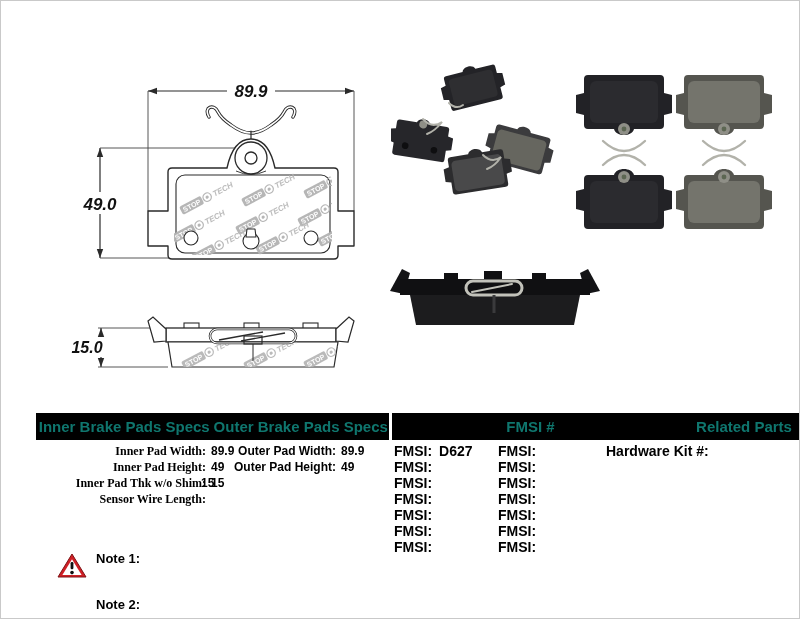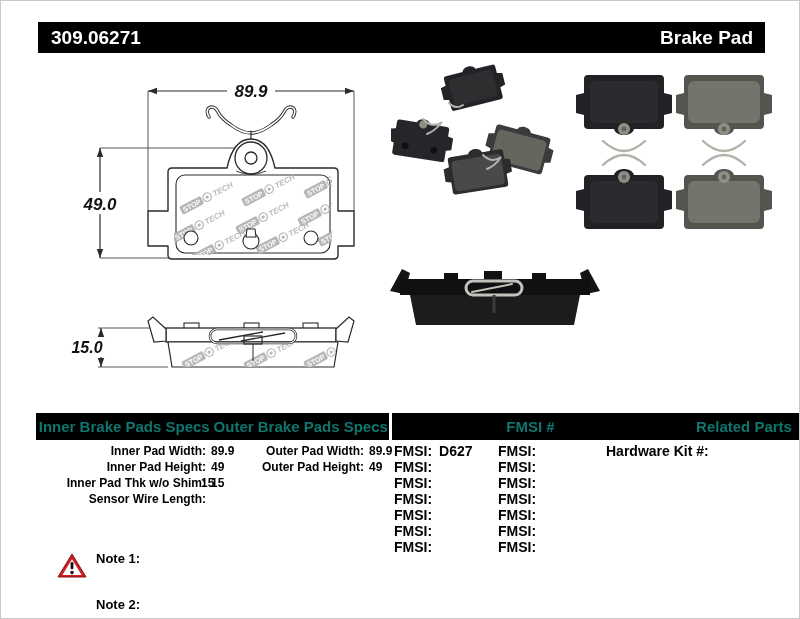--- a/index.html
+++ b/index.html
@@ -21,39 +21,35 @@
   .bar{
     top:412px;height:27px;background:#000;color:#0f766e;font-weight:bold;
     font-size:15px;display:flex;align-items:center;
   }
   .bar .half{flex:1;text-align:center;}
   .bar.center{justify-content:center;padding-left:36px;}
   
   .speccol{top:442px;}
   .specrow{display:flex;font-size:12px;font-weight:bold;line-height:16px;white-space:nowrap;}
   .lab{text-align:right;}
-  .inner .lab{width:170px;}
-  .outer .lab{width:140px;margin-left:28px;}
+  .inner .lab{width:170px;font-family:Liberation Serif, serif;}
+  .outer .lab{width:140px;}
   .val{margin-left:5px;}
   .frow{font-size:14px;font-weight:bold;line-height:16px;white-space:nowrap;}
   .frow .fval{margin-left:7px;}
   
   .note{font-size:13px;font-weight:bold;line-height:18px;}
   svg text{font-family:"Liberation Sans","DejaVu Sans",sans-serif;}
   .dimtext{font-weight:bold;font-style:italic;}
 </style>
 </head>
 <body>
 
 <div class="page">
 
-  <div class="abs hdrbar">
-    <span class="l">309.06271</span>
-    <span class="r">Brake Pad</span>
-  </div>
 
   <svg class="abs" style="left:40px;top:70px;" width="340" height="330" viewBox="0 0 340 330">
     <defs>
       <g id="wm">
         <rect x="0" y="0" width="24" height="9" rx="2" fill="#b3b3b3"></rect>
         <text x="12" y="7.2" font-size="7" font-weight="bold" fill="#ffffff" text-anchor="middle">STOP</text>
         <circle cx="29.5" cy="4.5" r="4.2" fill="none" stroke="#b3b3b3" stroke-width="1.2"></circle>
         <circle cx="29.5" cy="4.5" r="1.6" fill="#b3b3b3"></circle>
         <text x="47" y="7.6" font-size="8" font-weight="bold" font-style="italic" fill="#b8b8b8" text-anchor="middle">TECH</text>
       </g>

